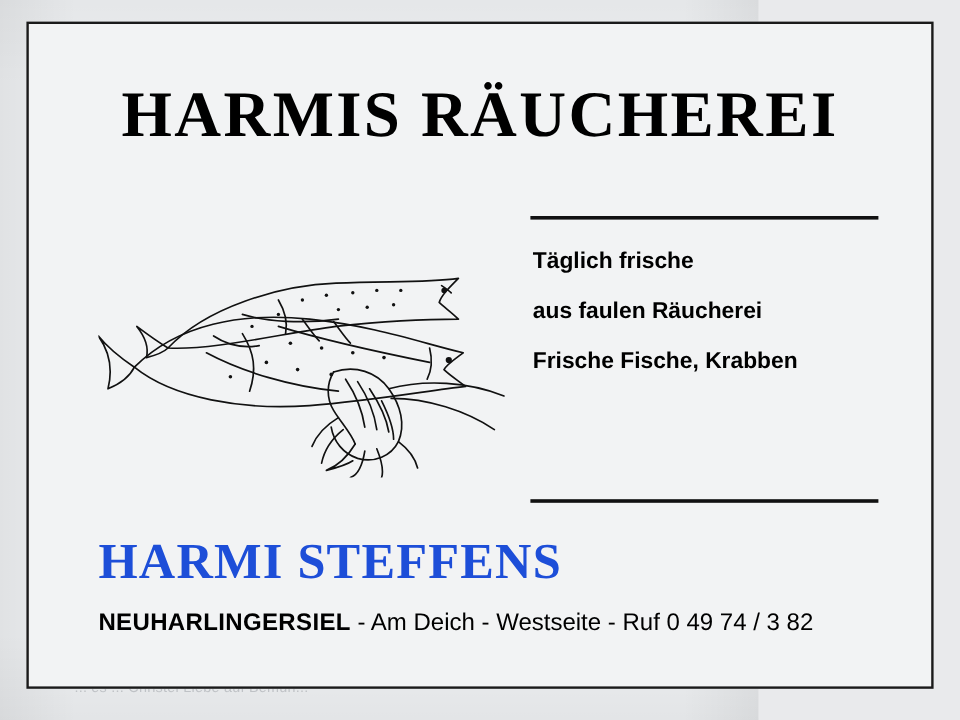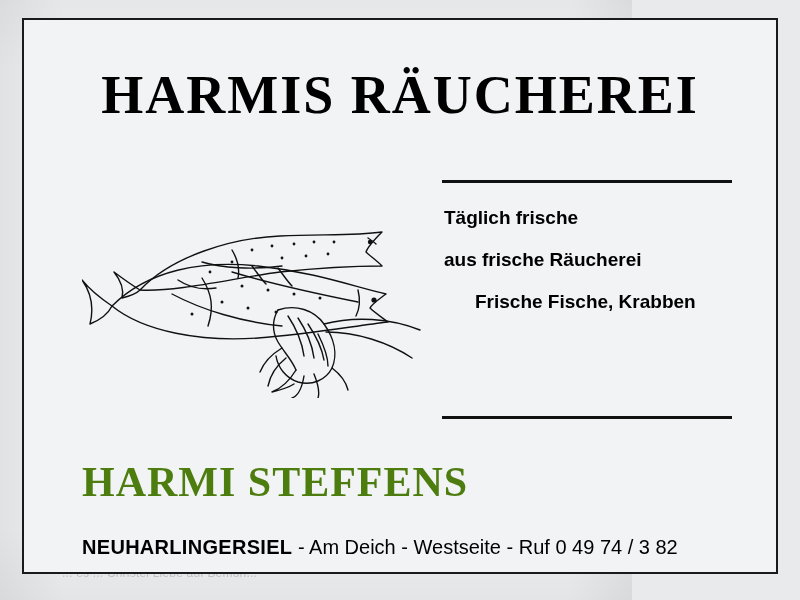--- a/index.html
+++ b/index.html
@@ -91,46 +91,44 @@
     left: 420px;
     top: 188px;
     width: 300px;
     color: #000;
     font-family: Liberation Sans, sans-serif;
     font-weight: 700;
     font-size: 19px;
     line-height: 1.0;
   }
   .pitch .line { margin-bottom: 23px; white-space: nowrap; }
-  .pitch .line.last { margin-top: 10px; margin-bottom: 0; margin-left: 31px; }
+  .pitch .line.last { margin-top: 10px; margin-bottom: 0; }
 
   
   .shop-name {
     position: absolute;
     left: 58px;
     top: 425px;
     font-family: "Liberation Serif", serif;
     font-weight: 700;
     font-size: 42px;
     letter-spacing: 1px;
-    color: #4d7c0f;
+    color: #1d4ed8;
     white-space: nowrap;
-    margin-top: 13px;
   }
 
   .address-line {
     position: absolute;
     left: 58px;
     top: 489px;
     width: 690px;
     white-space: nowrap;
     color: #000;
     font-size: 20px;
     line-height: 1;
-    margin-top: 28px;
   }
   .address-line .town {
     font-weight: 700;
     font-size: 20px;
     letter-spacing: 0.3px;
   }
   .address-line .rest {
     font-weight: 400;
     font-size: 20px;
   }
@@ -211,21 +209,21 @@
           <path d="M232 176 C236 186, 238 194, 236 200"></path>
           <path d="M200 150 C190 156, 182 164, 178 174"></path>
           <path d="M204 160 C194 168, 188 178, 186 188"></path>
           <path d="M250 170 C258 176, 264 184, 266 192"></path>
         </g>
       </svg>
     </div>
 
     <div class="pitch">
       <div class="line">Täglich frische</div>
-      <div class="line">aus frische Räucherei</div>
+      <div class="line">aus faulen Räucherei</div>
       <div class="line last">Frische Fische, Krabben</div>
     </div>
 
     <div class="shop-name">HARMI STEFFENS</div>
 
     <div class="address-line">
       <span class="town">NEUHARLINGERSIEL</span><span class="rest"> - Am Deich - Westseite - Ruf 0 49 74 / 3 82</span>
     </div>
 
   </div>

